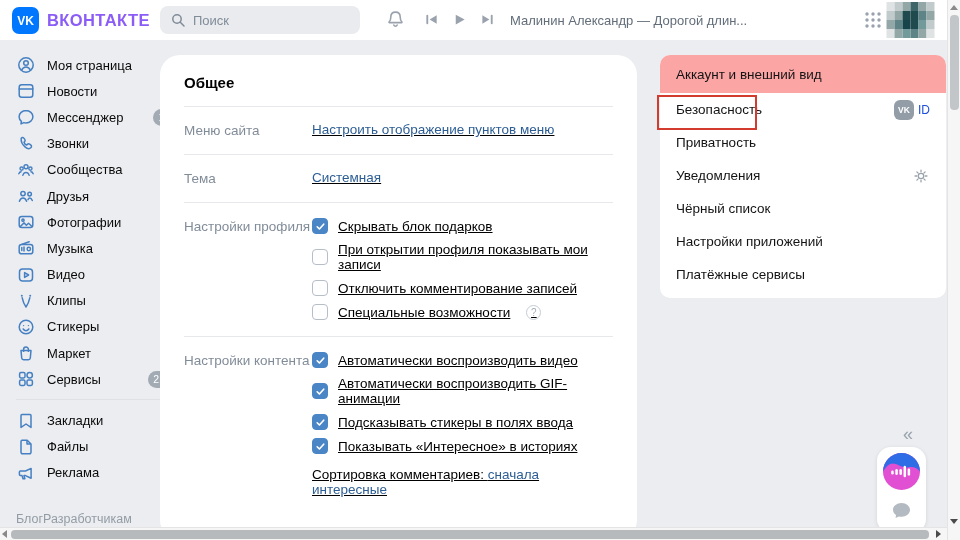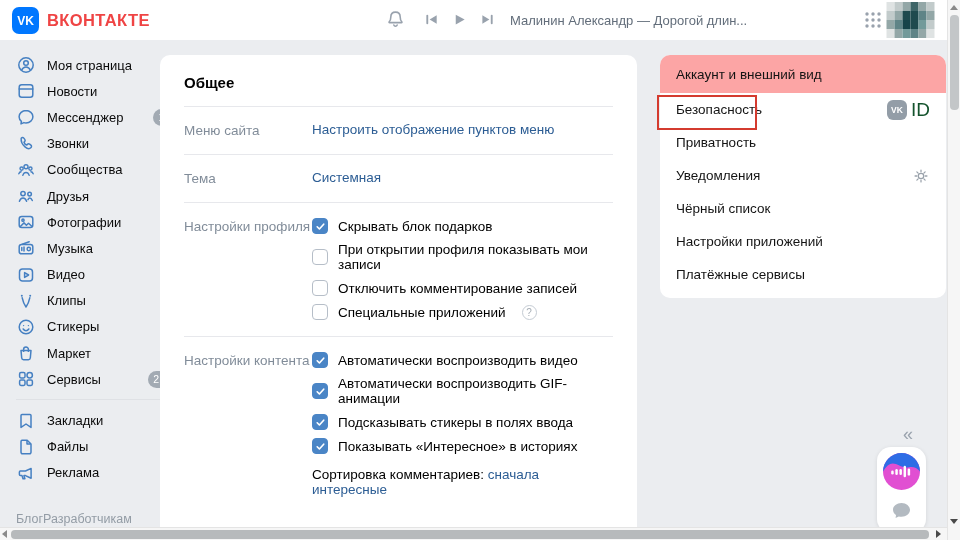--- a/index.html
+++ b/index.html
@@ -3,64 +3,64 @@
 <meta charset="utf-8">
 <style>
   * { margin:0; padding:0; box-sizing:border-box; }
   html,body { width:960px; height:540px; }
   body { font-family:"Liberation Sans","DejaVu Sans",sans-serif; }
   .page { position:relative; width:960px; height:540px; background:#ebedf0; overflow:hidden; }
 
   
   .topbar { position:absolute; left:0; top:0; width:947px; height:40px; background:#fff; display:flex; align-items:center; z-index:3; }
   .logo-sq { position:absolute; left:12px; top:7px; width:27px; height:27px; background:#0077ff; border-radius:7px; color:#fff; font-weight:bold; font-size:12px; display:flex; align-items:center; justify-content:center; }
-  .wordmark { position:absolute; left:47px; top:11px; font-size:16.5px; font-weight:bold; letter-spacing:.4px; color:#ef4444; }
+  .wordmark { position:absolute; left:47px; top:11px; font-size:16.5px; font-weight:bold; letter-spacing:.4px; color:#8b5cf6; }
   .search-wrap { position:absolute; left:160px; top:6px; width:200px; height:28px; background:#e9ebee; border-radius:8px; display:flex; align-items:center; padding:0 10px; gap:7px; }
   .search-wrap input { border:none; outline:none; background:transparent; font-size:13px; color:#333; width:150px; font-family:inherit; }
   .search-wrap input::placeholder { color:#818c99; }
   .bell { position:absolute; left:385px; top:9px; }
   .player { position:absolute; left:424px; top:12px; display:flex; gap:13px; align-items:center; }
   .track { position:absolute; left:510px; top:13px; font-size:13px; color:#626d7a; }
   .grid-dots { position:absolute; left:864px; top:11px; }
   .avatar { position:absolute; left:886px; top:2px; width:49px; height:36px; }
 
   
   .sidebar { position:absolute; left:0; top:52px; width:184px; }
   .sb-item { height:26.2px; display:flex; align-items:center; padding:0 14px 0 16px; gap:11px; font-size:13px; color:#0a0a0a; cursor:pointer; }
   .sb-item .sb-icon { width:20px; height:20px; flex:none; display:flex; align-items:center; justify-content:center; }
   .sb-badge { margin-left:auto; background:#a2aab3; color:#fff; font-size:10.5px; min-width:17px; height:17px; border-radius:9px; display:flex; align-items:center; justify-content:center; padding:0 5px; }
   .sb-divider { border-top:1px solid #dfe1e5; margin:7px 16px 7px 16px; }
   .sb-footer { position:absolute; left:16px; top:460px; font-size:12.5px; color:#939ca5; display:flex; }
   .sb-footer span { cursor:pointer; }
 
   
-  .main-card { position:absolute; left:160px; top:55px; width:477px; height:485px; background:#fff; border-radius:10px; padding:0 24px; }
+  .main-card { position:absolute; left:160px; top:55px; width:477px; height:485px; background:#fff; border-radius:20px; padding:0 24px; }
   .card-title { padding:19px 0 15px; font-size:15px; font-weight:bold; color:#000; border-bottom:1px solid #e7e8ec; }
   .srow { display:flex; padding:15px 0 16px; border-bottom:1px solid #e7e8ec; font-size:13.5px; align-items:flex-start; }
   .srow:last-child { border-bottom:none; }
   .srow .rlabel { width:128px; flex:none; color:#818c99; padding-top:1px; }
-  .srow .rcontent { flex:1; }
+  .srow .rcontent { flex:1;text-decoration:underline; }
   .link { color:#2c5d94; cursor:pointer; }
   .cb { display:flex; align-items:center; gap:10px; margin-bottom:8px; font-size:13.5px; color:#000; cursor:pointer; }
   .cb:last-child { margin-bottom:0; }
   .box { width:16px; height:16px; border-radius:4px; border:1.5px solid #b6bec8; background:#fff; display:flex; align-items:center; justify-content:center; flex:none; }
   .box svg { display:none; }
   .box.checked { background:#4a85c6; border-color:#4a85c6; }
   .box.checked svg { display:block; }
   .help { width:15px; height:15px; border:1px solid #c5ccd4; color:#a5adb5; border-radius:50%; font-size:10px; display:inline-flex; align-items:center; justify-content:center; margin-left:6px; }
   .sort-line { margin-top:13px; color:#000; }
   .blocked-link { margin-top:13px; }
 
   
   .settings-card { position:absolute; left:660px; top:55px; width:286px; height:243px; background:#fff; border-radius:10px; overflow:hidden; }
   .nav-row { height:33px; display:flex; align-items:center; padding:0 16px; font-size:13.5px; color:#141414; cursor:pointer; }
   .nav-row.first { height:38px; background:#fca5a5; }
   .vkid { margin-left:auto; display:flex; align-items:center; gap:4px; }
   .vkid-sq { width:20px; height:20px; background:#939da7; border-radius:6px; color:#fff; font-size:8.5px; font-weight:bold; display:flex; align-items:center; justify-content:center; }
-  .vkid-txt { color:#14532d; font-size:19px; }
+  .vkid-txt { color:#1d4ed8; font-size:12px; }
   .row-gear { margin-left:auto; display:flex; }
 
   
   .annotation-box { position:absolute; left:657px; top:95px; width:100px; height:35px; border:2px solid #d43b2f; z-index:6; pointer-events:none; }
 
   
   .collapse-chevron { position:absolute; left:903px; top:424px; font-size:18px; color:#99a2ad; cursor:pointer; }
   .float-widget { position:absolute; left:877px; top:447px; width:49px; height:86px; background:#fff; border-radius:14px; box-shadow:0 1px 4px rgba(0,0,0,.10); display:flex; flex-direction:column; align-items:center; padding-top:6px; z-index:2; }
   .music-circle { width:37px; height:37px; }
   .bubble-btn { margin-top:12px; cursor:pointer; display:flex; }
@@ -78,20 +78,29 @@
 </style>
 </head>
 <body>
 
 <div class="page">
 
   <header class="topbar">
     <div class="logo-sq">VK</div>
     <div class="wordmark">ВКОНТАКТЕ</div>
 
+    <div class="search-wrap">
+      <span style="display:flex;">
+        <svg width="16" height="16" viewBox="0 0 16 16" fill="none" stroke="#818c99" stroke-width="1.5" stroke-linecap="round">
+            <circle cx="7" cy="7" r="4.2"></circle>
+            <path d="M10.3 10.3L14 14"></path>
+          </svg>
+      </span>
+      <input type="text" placeholder="Поиск" style="">
+    </div>
 
     <span class="bell">
       <svg width="21" height="21" viewBox="0 0 20 20" fill="none" stroke="#99a2ad" stroke-width="1.5" stroke-linecap="round" stroke-linejoin="round">
           <path d="M10 3c-2.8 0-4.5 2-4.5 4.8 0 2.6-.7 3.6-1.5 4.4-.3.3-.1.8.3.8h11.4c.4 0 .6-.5.3-.8-.8-.8-1.5-1.8-1.5-4.4C14.5 5 12.8 3 10 3z"></path>
           <path d="M8.4 15.3a1.7 1.7 0 0 0 3.2 0"></path>
         </svg>
     </span>
 
     <div class="player">
       <span style="display:flex;">
@@ -369,21 +378,21 @@
         <label class="cb">
           <span class="box"></span>
           <span>При открытии профиля показывать мои записи</span>
         </label>
         <label class="cb">
           <span class="box"></span>
           <span>Отключить комментирование записей</span>
         </label>
         <label class="cb">
           <span class="box"></span>
-          <span>Специальные приложений</span>
+          <span>Специальные возможности</span>
           <span class="help">?</span>
         </label>
       </div>
     </div>
 
     <div class="srow">
       <div class="rlabel">Настройки контента</div>
       <div class="rcontent">
         <label class="cb">
           <span class="box checked">

